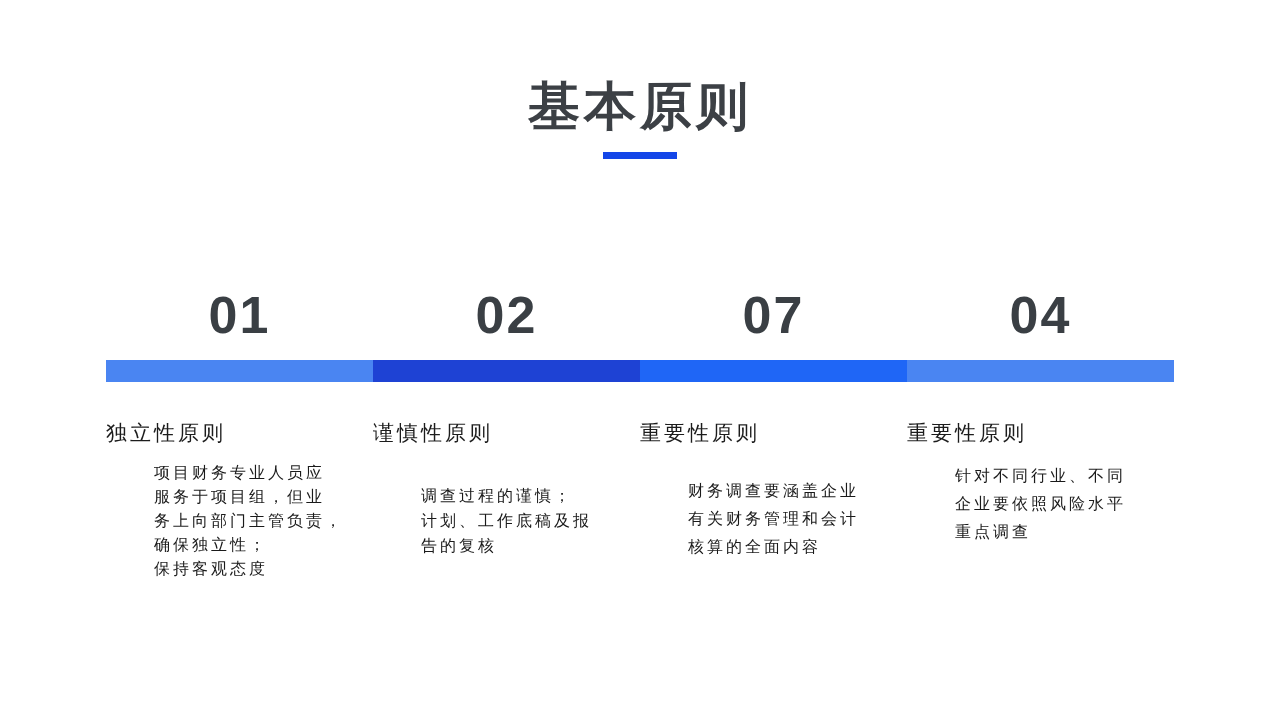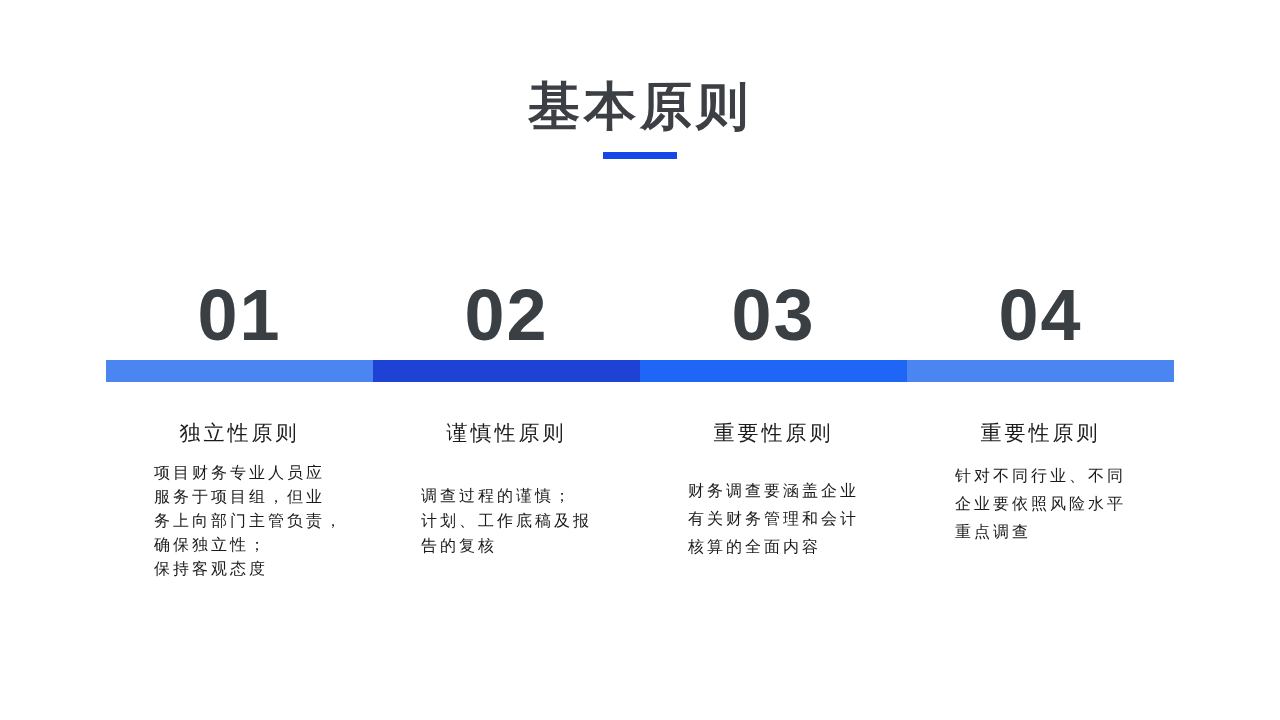--- a/index.html
+++ b/index.html
@@ -47,35 +47,35 @@
     display: flex;
   }
   .column {
     width: 267px;
     flex: 0 0 267px;
   }
   .col-number {
     height: 90px;
     line-height: 90px;
     text-align: center;
-    font-size: 72px;
+    font-size: 52px;
     font-weight: bold;
     color: #3a3f44;
     letter-spacing: 2px;
     font-family: "Liberation Sans", sans-serif;
   }
   .col-bar {
     height: 22px;
     width: 100%;
   }
   .col-heading {
     margin-top: 38px;
     height: 26px;
     line-height: 26px;
-    text-align: center;
+    text-align: left;
     font-size: 21px;
     letter-spacing: 3px;
     color: #1c1c1c;
     font-family: "Liberation Serif", serif;
   }
   .col-body {
     white-space: pre-line;
     font-size: 16px;
     letter-spacing: 3px;
     color: #1a1a1a;
@@ -114,21 +114,21 @@
     <div class="column">
       <div class="col-number">02</div>
       <div class="col-bar" style="background-color: rgb(30, 66, 212);"></div>
       <div class="col-heading">谨慎性原则</div>
       <div class="col-body">调查过程的谨慎；
 计划、工作底稿及报
 告的复核</div>
     </div>
 
     <div class="column">
-      <div class="col-number">03</div>
+      <div class="col-number">07</div>
       <div class="col-bar" style="background-color: rgb(31, 102, 246);"></div>
       <div class="col-heading">重要性原则</div>
       <div class="col-body">财务调查要涵盖企业
 有关财务管理和会计
 核算的全面内容</div>
     </div>
 
     <div class="column">
       <div class="col-number">04</div>
       <div class="col-bar" style="background-color: rgb(74, 133, 242);"></div>

